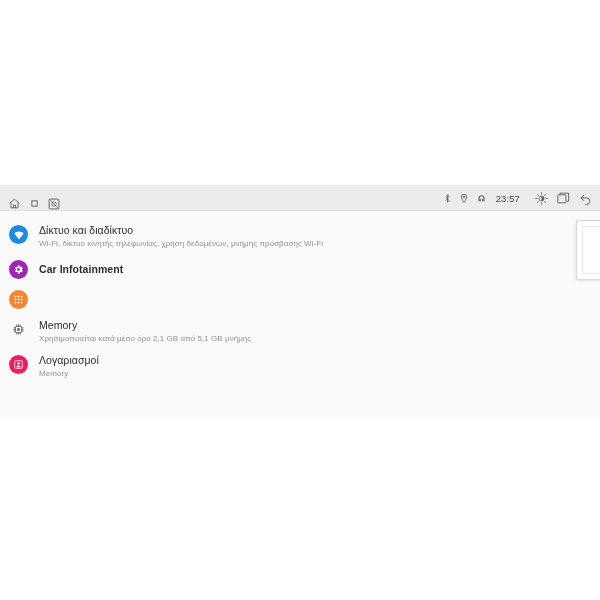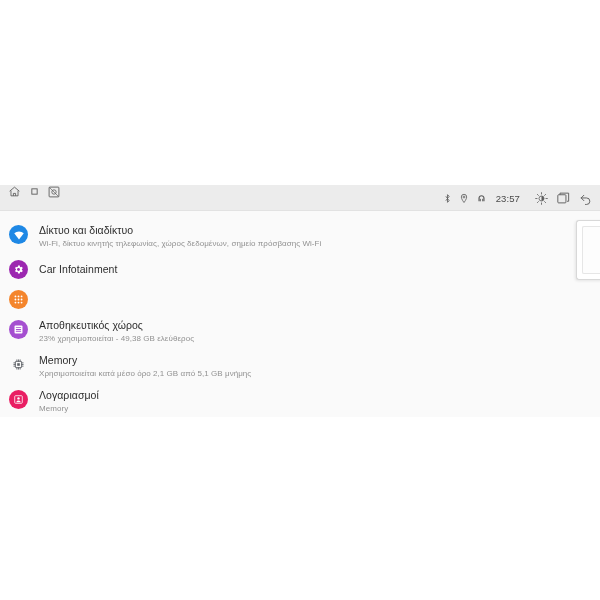--- a/index.html
+++ b/index.html
@@ -30,21 +30,21 @@
     overflow: hidden;
   }
 
   
   #topbar {
     position: relative;
     height: 26px;
     background: #ececec;
     border-bottom: 1px solid #e2e2e2;
     display: flex;
-    align-items: flex-start;
+    align-items: flex-end;
     box-sizing: border-box;
     padding: 0 8px;
   }
   #topbar-left {
     display: flex;
     align-items: center;
     gap: 10px;
   }
   #topbar-right {
     position: absolute;
@@ -119,21 +119,21 @@
 
   .row-sub {
     font-size: 8px;
     color: #919191;
     line-height: 11px;
     margin-top: 1px;
     letter-spacing: 0.05px;
   }
 
   .row.no-sub { align-items: center; min-height: 26px; }
-  .row.no-sub .row-text { justify-content: flex-start; }
+  .row.no-sub .row-text { justify-content: flex-start; font-weight: bold; }
 
   
   #edge-panel {
     position: absolute;
     right: -3px;
     top: 35px;
     width: 26px;
     height: 58px;
     border: 1px solid #d8d8d8;
     border-right: none;
@@ -243,21 +243,21 @@
     <div id="settings-list">
 
       <div class="row">
         <span class="row-icon" style="background:#1e88e5;">
           <svg width="12" height="12" viewBox="0 0 24 24" fill="#ffffff">
             <path d="M12 21 2.5 8.5a14.5 14.5 0 0 1 19 0L12 21z"></path>
           </svg>
         </span>
         <span class="row-text">
           <span class="row-title">Δίκτυο και διαδίκτυο</span>
-          <span class="row-sub">Wi-Fi, δίκτυο κινητής τηλεφωνίας, χώρος δεδομένων, σημείο πρόσβασης Wi-Fi</span>
+          <span class="row-sub">Wi-Fi, δίκτυο κινητής τηλεφωνίας, χρήση δεδομένων, μνήμης πρόσβασης Wi-Fi</span>
         </span>
       </div>
 
       <div class="row no-sub">
         <span class="row-icon" style="background:#9c27b0;">
           <svg width="11" height="11" viewBox="0 0 24 24" fill="#ffffff">
             <path d="M19.4 13a7.6 7.6 0 0 0 .06-1 7.6 7.6 0 0 0-.06-1l2-1.6-2-3.4-2.4 1a7.4 7.4 0 0 0-1.7-1l-.4-2.5h-4l-.4 2.5a7.4 7.4 0 0 0-1.7 1l-2.4-1-2 3.4 2 1.6a7.6 7.6 0 0 0 0 2l-2 1.6 2 3.4 2.4-1a7.4 7.4 0 0 0 1.7 1l.4 2.5h4l.4-2.5a7.4 7.4 0 0 0 1.7-1l2.4 1 2-3.4-2-1.6z"></path>
             <circle cx="12" cy="12" r="3.1" fill="#9c27b0"></circle>
           </svg>
         </span>
@@ -275,34 +275,20 @@
             <circle cx="4" cy="9" r="1.5"></circle>
               <circle cx="9" cy="9" r="1.5"></circle>
               <circle cx="14" cy="9" r="1.5"></circle>
             <circle cx="4" cy="14" r="1.5"></circle>
               <circle cx="9" cy="14" r="1.5"></circle>
               <circle cx="14" cy="14" r="1.5"></circle>
           </svg>
         </span>
       </div>
 
-      <div class="row">
-        <span class="row-icon" style="background:#a54fd0;">
-          <svg width="11" height="11" viewBox="0 0 18 18" fill="#ffffff">
-            <rect x="2.5" y="2.5" width="13" height="13" rx="1.6"></rect>
-            <rect x="4.6" y="5.2" width="8.8" height="1.5" rx="0.6" fill="#a54fd0"></rect>
-            <rect x="4.6" y="8.2" width="8.8" height="1.5" rx="0.6" fill="#a54fd0"></rect>
-            <rect x="4.6" y="11.2" width="8.8" height="1.5" rx="0.6" fill="#a54fd0"></rect>
-          </svg>
-        </span>
-        <span class="row-text">
-          <span class="row-title">Αποθηκευτικός χώρος</span>
-          <span class="row-sub">23% χρησιμοποιείται - 49,38 GB ελεύθερος</span>
-        </span>
-      </div>
 
       <div class="row">
         <span class="row-icon plain">
           <svg width="13" height="13" viewBox="0 0 24 24" fill="none" stroke="#5f6368" stroke-width="1.6">
             <rect x="6.2" y="6.2" width="11.6" height="11.6" rx="1"></rect>
             <rect x="9.6" y="9.6" width="4.8" height="4.8" fill="#5f6368" stroke="none"></rect>
             <path d="M9 6.2V3.4M12 6.2V3.4M15 6.2V3.4M9 20.6v-2.8M12 20.6v-2.8M15 20.6v-2.8M6.2 9H3.4M6.2 12H3.4M6.2 15H3.4M20.6 9h-2.8M20.6 12h-2.8M20.6 15h-2.8" stroke-linecap="round"></path>
           </svg>
         </span>
         <span class="row-text">

